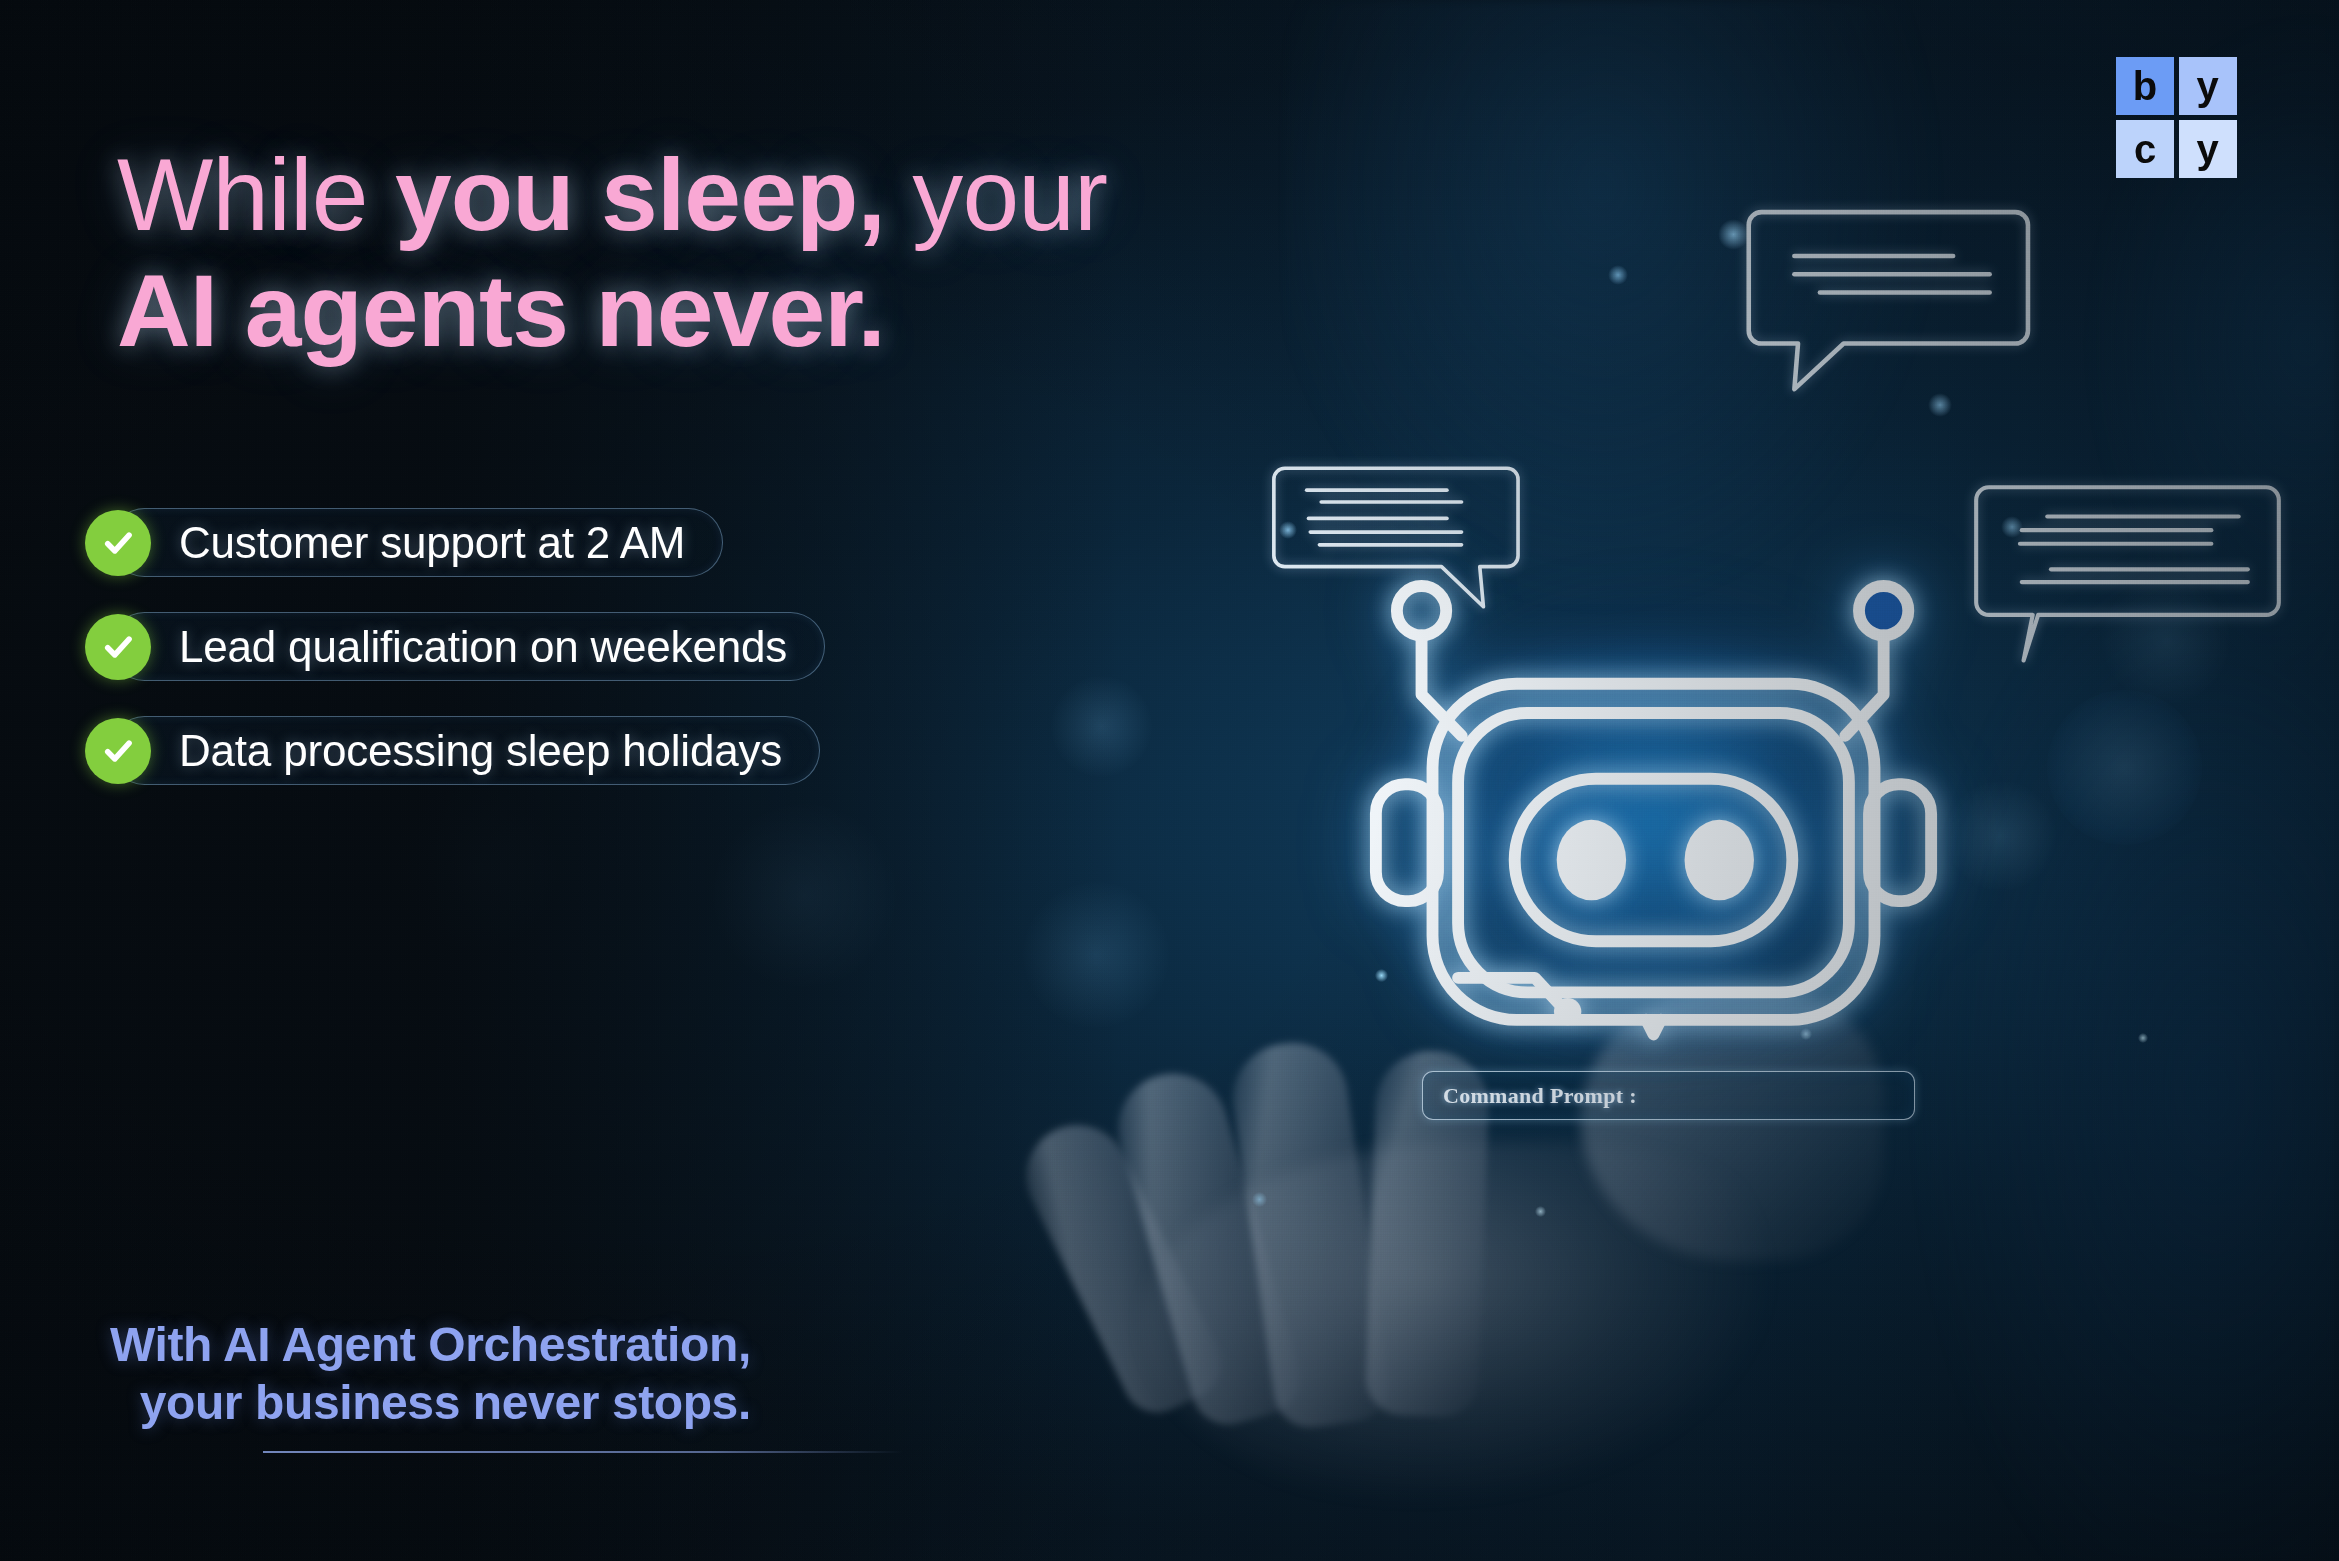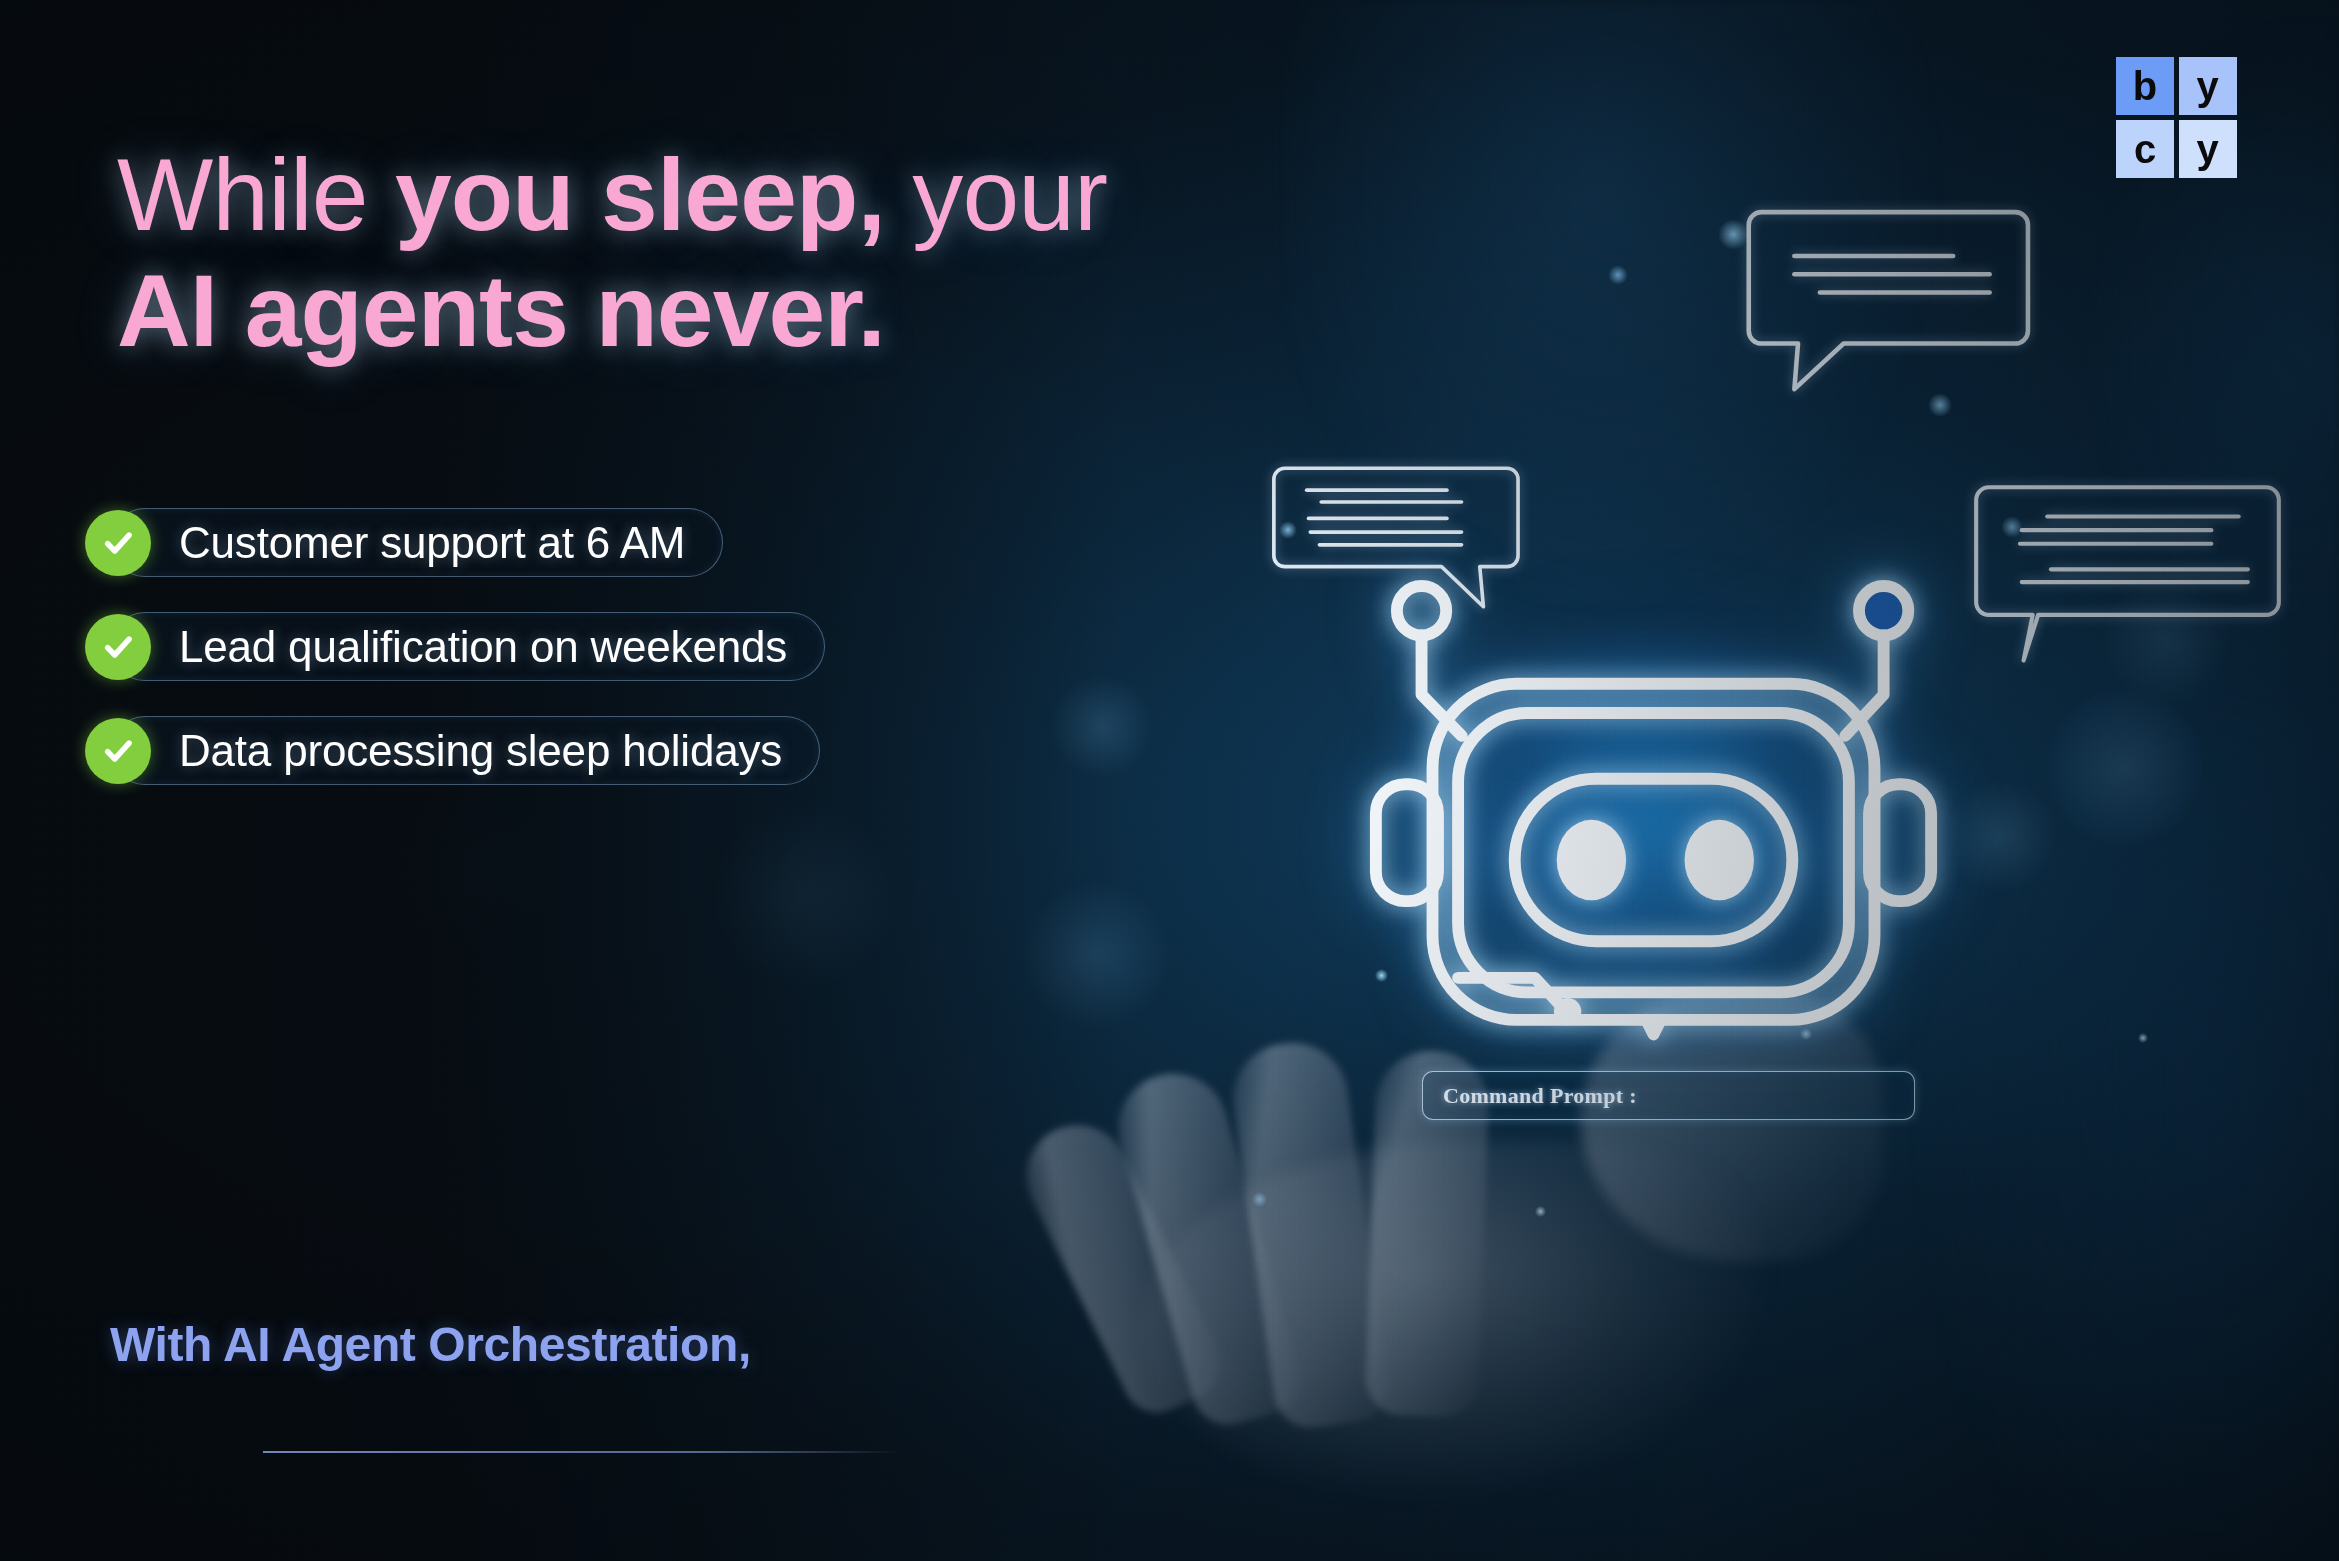--- a/index.html
+++ b/index.html
@@ -266,21 +266,21 @@
   </div>
 
   <div class="bullets">
 
     <div class="pill">
       <span class="check" style="background:#83ce3e;">
         <svg viewBox="0 0 48 48" fill="none" stroke="#ffffff" stroke-width="7" stroke-linecap="round" stroke-linejoin="round">
           <path d="M11 25 L20 34 L38 14"></path>
         </svg>
       </span>
-      <span class="pill-text">Customer support at 6 AM</span>
+      <span class="pill-text">Customer support at 2 AM</span>
     </div>
 
     <div class="pill">
       <span class="check" style="background:#83ce3e;">
         <svg viewBox="0 0 48 48" fill="none" stroke="#ffffff" stroke-width="7" stroke-linecap="round" stroke-linejoin="round">
           <path d="M11 25 L20 34 L38 14"></path>
         </svg>
       </span>
       <span class="pill-text">Lead qualification on weekends</span>
     </div>
@@ -291,20 +291,21 @@
           <path d="M11 25 L20 34 L38 14"></path>
         </svg>
       </span>
       <span class="pill-text">Data processing sleep holidays</span>
     </div>
 
   </div>
 
   <div class="tagline" style="color:#8ea3f0;">
     <div>With AI Agent Orchestration,</div>
+    <div>your business never stops.</div>
   </div>
   <div class="tag-rule"></div>
 
   <div class="logo">
     <div class="logo-tile" style="background:#6c9cf5;">b</div>
     <div class="logo-tile" style="background:#a8c3fa;">y</div>
     <div class="logo-tile" style="background:#bcd3fb;">c</div>
     <div class="logo-tile" style="background:#cfe0fd;">y</div>
   </div>
 

